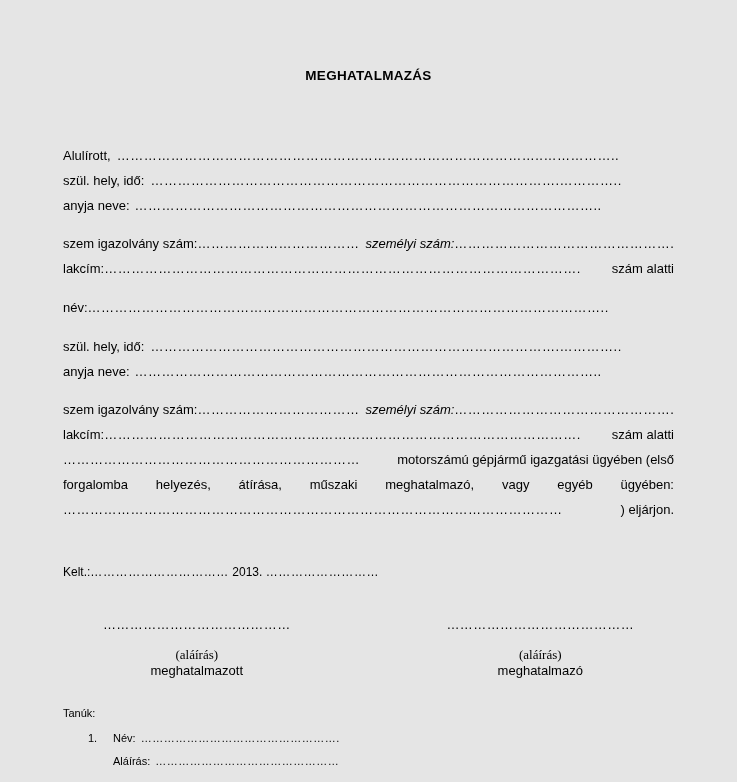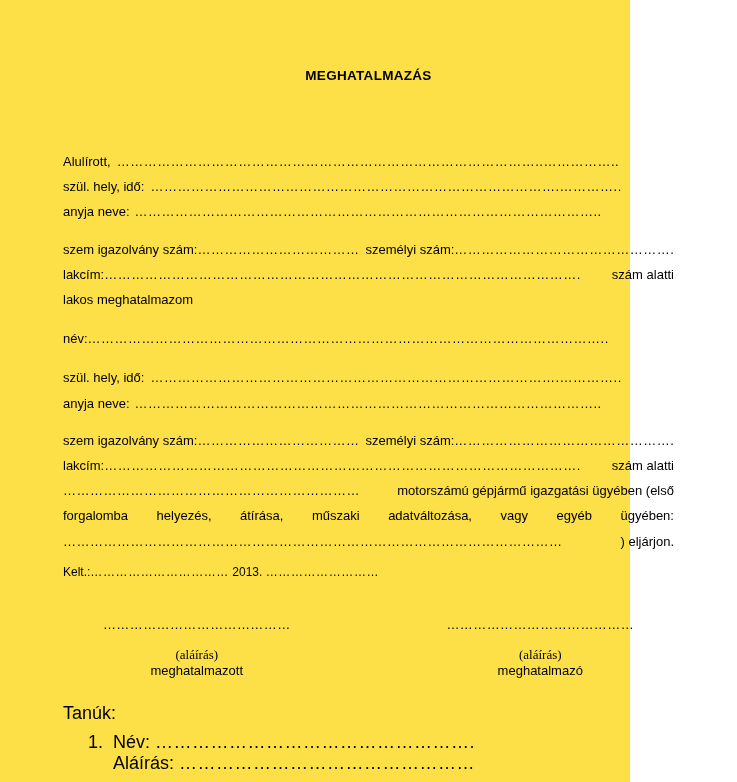--- a/index.html
+++ b/index.html
@@ -12,23 +12,23 @@
     height: 782px;
     position: relative;
     overflow: hidden;
     font-family: "Liberation Sans", sans-serif;
     color: #000000;
   }
 
   .page {
     position: absolute;
     left: 0; top: 0;
-    width: 630px;
+    width: 737px;
     height: 782px;
-    background: #fde047;
+    background: #e5e5e5;
   }
 
   
   .doc-title {
     position: absolute;
     left: 0;
     top: 68px;
     width: 737px;
     text-align: center;
     font-size: 13.5px;
@@ -37,21 +37,20 @@
   }
 
   
   .body-block {
     position: absolute;
     left: 63px;
     top: 143px;
     width: 611px;
     font-size: 13px;
     line-height: 25.2px;
-    margin-top: 6px;
   }
 
   .line {
     white-space: nowrap;
     overflow: hidden;
   }
 
   .gap-sm { height: 12px; }
   .gap-md { height: 14px; }
 
@@ -71,21 +70,21 @@
     white-space: nowrap;
     letter-spacing: 0.5px;
   }
   .row .tail { flex: 0 0 auto; }
 
   .col-left { width: 307px; display: flex; align-items: baseline; }
   .col-left .lbl { flex: 0 0 auto; }
   .col-left .fill { flex: 1 1 auto; overflow: hidden; white-space: nowrap; letter-spacing: 0.5px; }
 
   .col-right { flex: 1 1 auto; display: flex; align-items: baseline; }
-  .col-right .lbl { flex: 0 0 auto; }
+  .col-right .lbl { flex: 0 0 auto; font-style: italic; }
   .col-right .fill { flex: 1 1 auto; overflow: hidden; white-space: nowrap; letter-spacing: 0.5px; }
 
   .word-spread {
     display: flex;
     justify-content: space-between;
     width: 611px;
   }
 
   
   .kelt {
@@ -130,21 +129,21 @@
     margin-top: 0;
     line-height: 16px;
   }
 
   
   .witnesses {
     position: absolute;
     left: 63px;
     top: 704px;
     width: 611px;
-    font-size: 18px;
+    font-size: 11px;
   }
   .wit-title { line-height: 18px; }
   .wit-item {
     margin-top: 10px;
     display: flex;
     align-items: baseline;
   }
   .wit-num {
     width: 50px;
     flex: 0 0 50px;
@@ -153,20 +152,21 @@
     box-sizing: border-box;
   }
   .wit-label { flex: 0 0 auto; }
   .wit-dots {
     flex: 0 0 auto;
     letter-spacing: 0.5px;
     overflow: hidden;
     white-space: nowrap;
   }
   .wit-sub {
+    margin-top: 11px;
     display: flex;
     align-items: baseline;
     padding-left: 50px;
   }
 </style>
 </head>
 <body>
 
 <div class="page">
 
@@ -205,21 +205,20 @@
       </div>
     </div>
 
     <div class="row">
       <span class="lbl">lakcím:</span>
       <span class="fill">…………………………………………………………………………………………….</span>
       <span style="flex:0 0 6px;"></span>
       <span class="tail">szám  alatti</span>
     </div>
 
-    <div class="line">lakos meghatalmazom</div>
 
     <div class="gap-md"></div>
 
     <div class="row">
       <span class="lbl">név:</span>
       <span class="fill">……………………………………………………………………………………………………..</span>
     </div>
 
     <div class="gap-md"></div>
 
@@ -261,21 +260,21 @@
       <span class="fill">…………………………………………………………</span>
       <span style="flex:0 0 6px;"></span>
       <span class="tail">motorszámú gépjármű igazgatási ügyében (első</span>
     </div>
 
     <div class="word-spread">
       <span>forgalomba</span>
       <span>helyezés,</span>
       <span>átírása,</span>
       <span>műszaki</span>
-      <span>adatváltozása,</span>
+      <span>meghatalmazó,</span>
       <span>vagy</span>
       <span>egyéb</span>
       <span>ügyében:</span>
     </div>
 
     <div class="row">
       <span class="fill">…………………………………………………………………………………………………</span>
       <span class="tail">) eljárjon.</span>
     </div>
 

